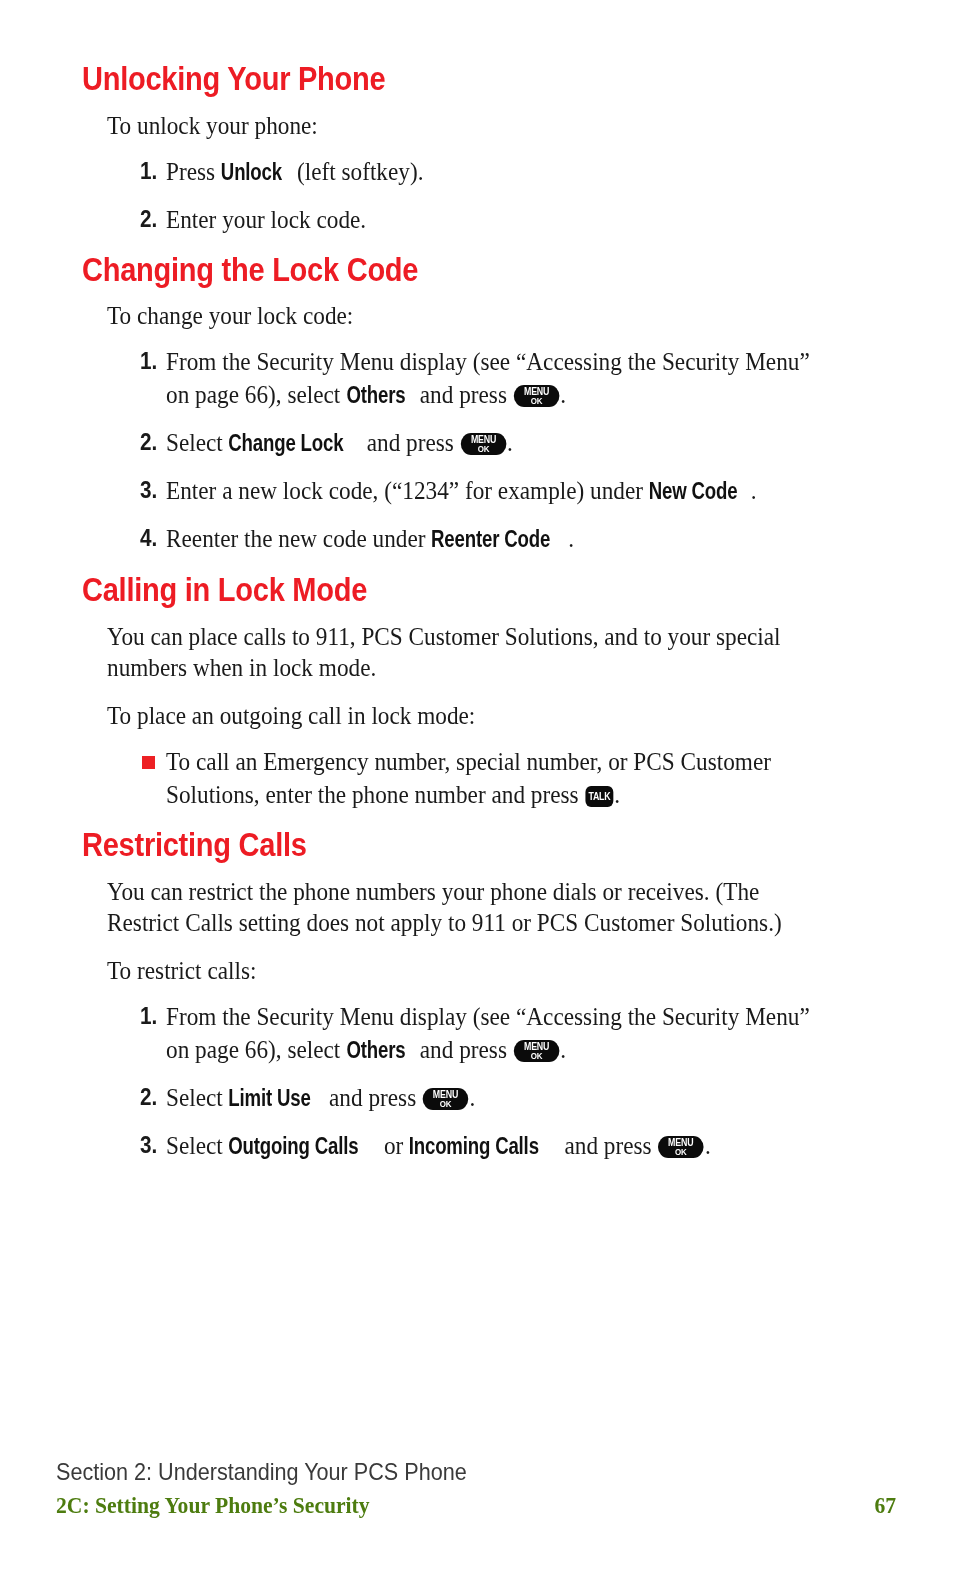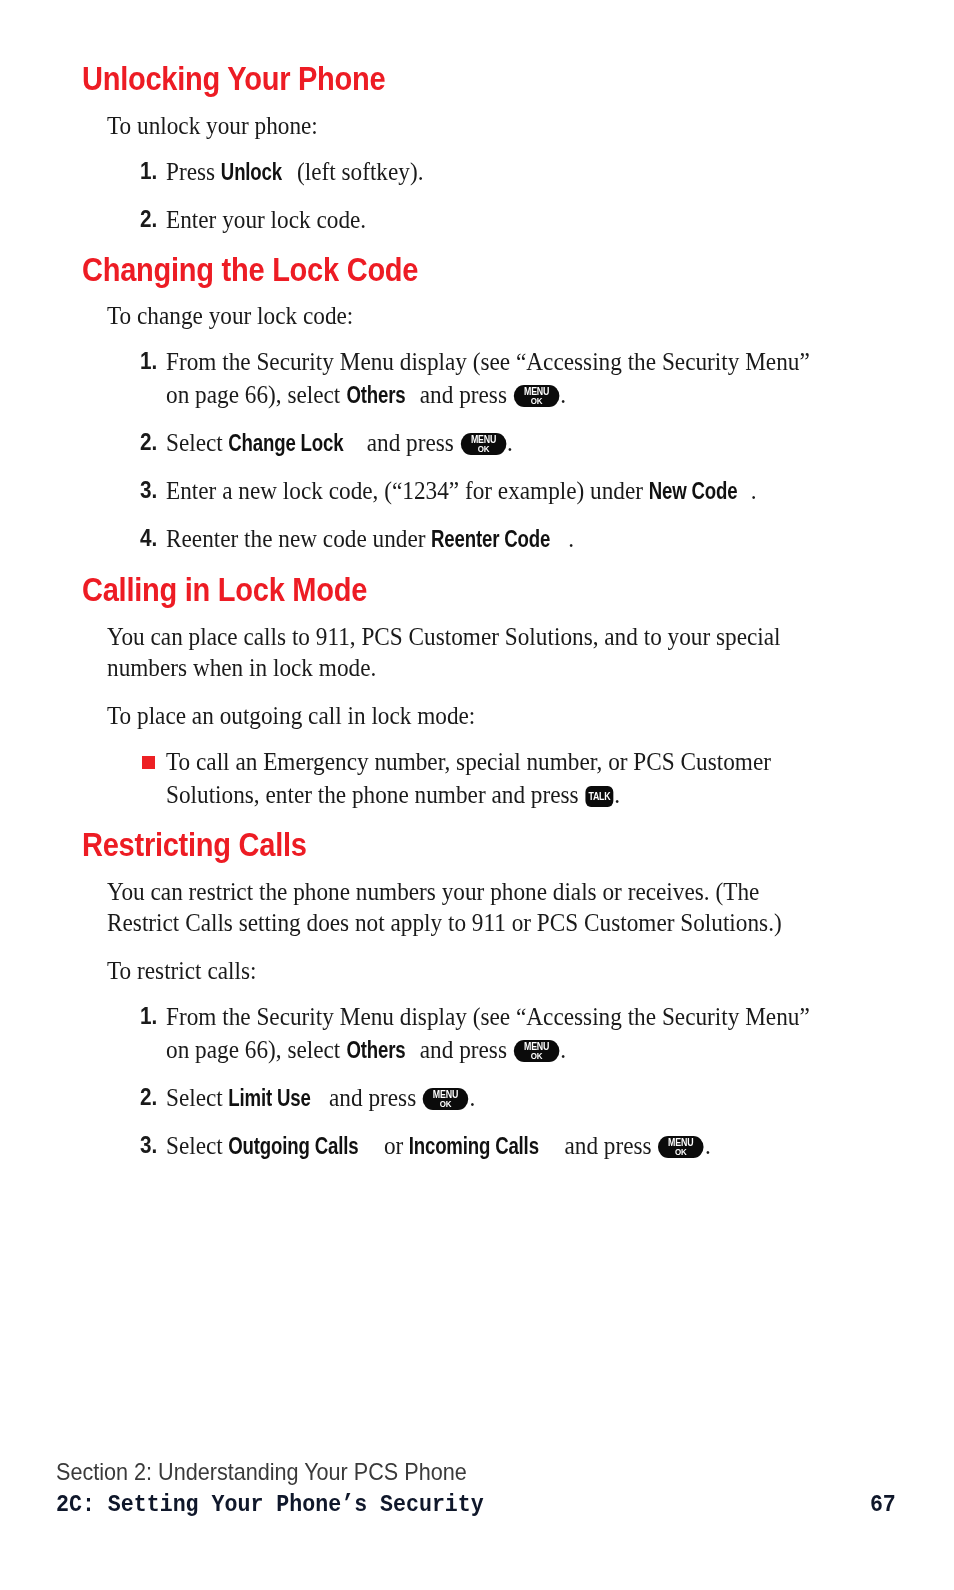--- a/index.html
+++ b/index.html
@@ -179,25 +179,25 @@
     font-family: "Liberation Sans", "DejaVu Sans", sans-serif;
     font-size: 24px;
     line-height: 28px;
     color: #3a3a3a;
     font-weight: normal;
     transform: scaleX(0.9);
     transform-origin: left top;
   }
   .footer .line2 {
     position: relative;
-    font-family: Liberation Mono, monospace;
+    font-family: Liberation Serif, serif;
     font-size: 24px;
     line-height: 30px;
     font-weight: bold;
-    color: #0f172a;
+    color: #4d7c0f;
     margin-top: 4px;
   }
   .footer .line2 .ftitle {
     display: inline-block;
     transform: scaleX(0.9);
     transform-origin: left top;
   }
   .footer .line2 .pageno {
     position: absolute;
     right: 0;

